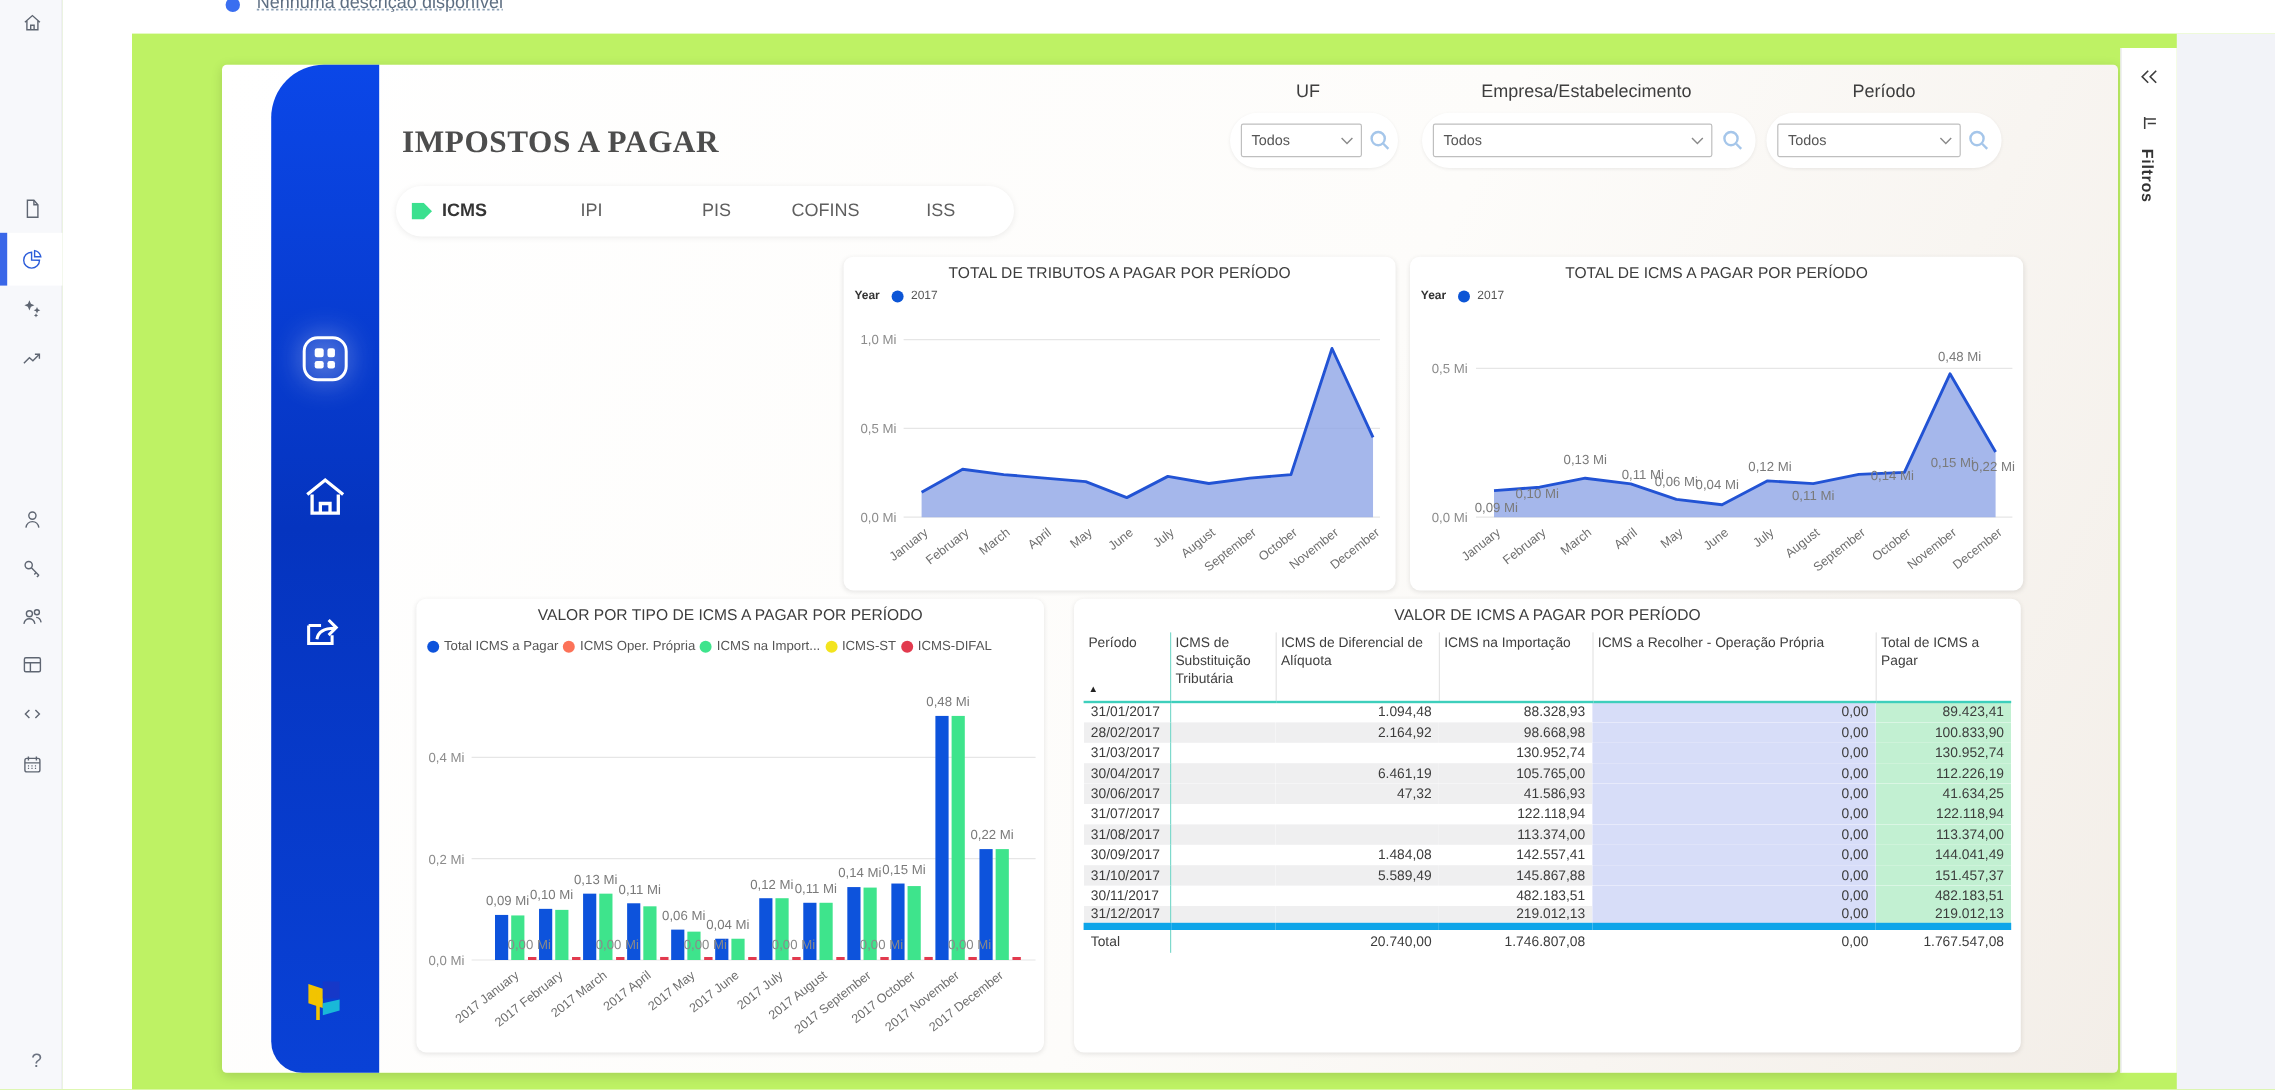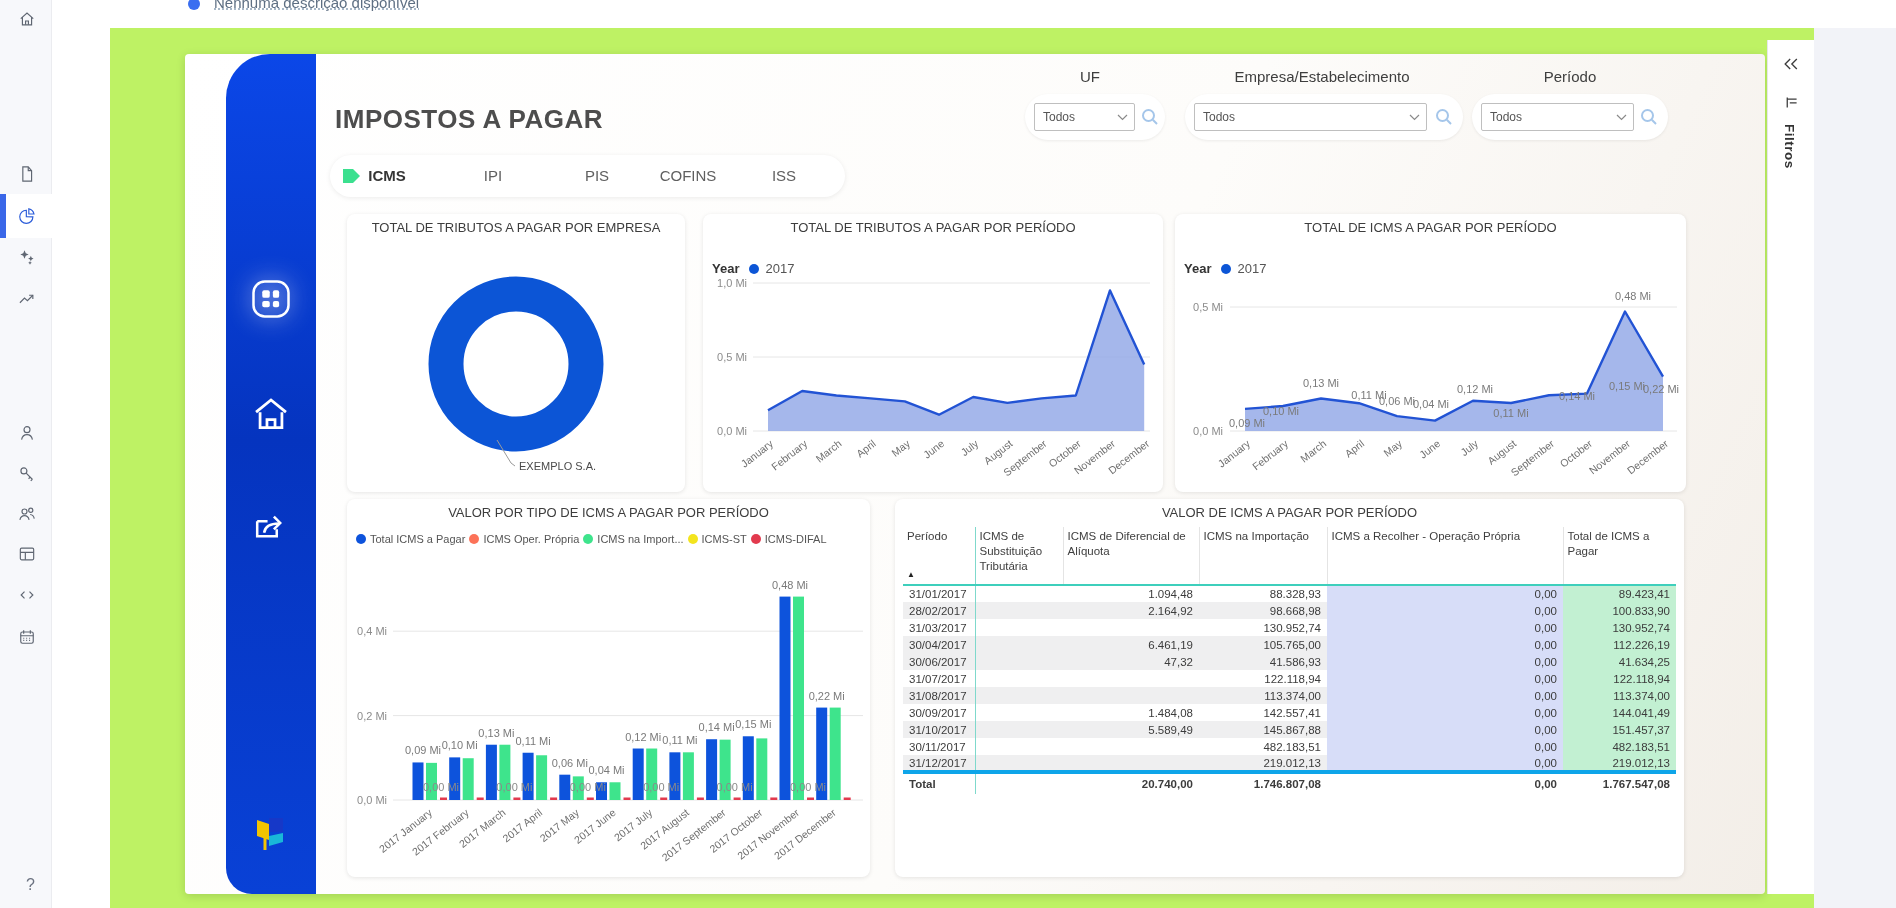--- a/index.html
+++ b/index.html
@@ -18,59 +18,59 @@
   #help-btn { position:absolute; left:26px; top:876px; font-size:16px; color:#6b7280; cursor:pointer; z-index:6; }
 
   
   #canvas { position:absolute; left:185px; top:54px; width:1580px; height:840px; border-radius:4px;
             background:linear-gradient(115deg,#ffffff 0%,#fdfcfa 55%,#f3eee8 100%);
             box-shadow:0 2px 10px rgba(0,0,0,.14); }
   #blue-rail { position:absolute; left:41px; top:0; width:90px; height:840px; border-radius:44px 0 0 26px;
                background:linear-gradient(180deg,#0b47e8 0%,#0534bf 46%,#0941d6 100%); }
   .brail-ic { position:absolute; left:50%; transform:translateX(-50%); cursor:pointer; }
   .glow { filter:drop-shadow(0 0 12px rgba(255,255,255,.95)); }
-  #report-title { position:absolute; left:150px; top:50px; font-size:26px; font-weight:bold; letter-spacing:.5px; color:#4d4d4d; }
+  #report-title { position:absolute; left:150px; top:50px; font-size:26px; font-weight:bold; letter-spacing:.5px; color:#4d4d4d;font-family:Liberation Serif, serif; }
 
   
   .fgroup-label { position:absolute; top:14px; font-size:15px; color:#3e3e3e; transform:translateX(-50%); white-space:nowrap; }
   .fpill { position:absolute; top:40px; height:46px; background:#ffffff; border-radius:23px; box-shadow:0 1px 3px rgba(0,0,0,.07); }
   .fdrop { position:absolute; top:9px; left:9px; height:28px; border:1px solid #bfbfbf; border-radius:2px; background:#fff; cursor:pointer; }
   .fdrop .val { position:absolute; left:8px; top:6px; font-size:12px; color:#555; }
   .fdrop svg { position:absolute; right:6px; top:10px; }
   .fsearch { position:absolute; top:13px; width:20px; height:20px; cursor:pointer; }
 
   
   #tabbar { position:absolute; left:145px; top:101px; width:515px; height:42px; background:#fff; border-radius:21px; box-shadow:0 1px 5px rgba(0,0,0,.08); }
   .tab { position:absolute; top:0; height:42px; line-height:42px; transform:translateX(-50%); font-size:15px; color:#5f5f5f; cursor:pointer; white-space:nowrap; }
   .tab.active { color:#353535; font-weight:bold; }
   .tab-ic { position:absolute; left:13px; top:14px; }
 
   
   .card { position:absolute; background:#fff; border-radius:8px; box-shadow:0 1px 4px rgba(0,0,0,.10); }
   .card-title { position:absolute; top:6px; left:0; right:0; text-align:center; font-size:13px; color:#3d3d3d; z-index:2; }
   .card svg.plot { position:absolute; left:0; top:0; }
-  .legend { position:absolute; left:9px; top:47px; display:flex; align-items:center; gap:6px; font-size:13px; color:#555; z-index:2; }
+  .legend { position:absolute; left:9px; top:27px; display:flex; align-items:center; gap:6px; font-size:10px; color:#555; z-index:2; }
   .legend .lt { font-weight:bold; color:#333; margin-right:4px; }
   .dot { width:10px; height:10px; border-radius:50%; display:inline-block; }
 
   
   #tbl-wrap { position:absolute; left:8px; top:28px; }
   table { border-collapse:collapse; table-layout:fixed; width:773px; font-size:11.5px; color:#3c3c3c; }
   thead td { vertical-align:top; padding:2px 4px; height:58px; line-height:1.3; color:#404040;
              border-right:1px solid #e4e4e4; border-bottom:2px solid #3ecfbc; cursor:pointer; }
   thead td:last-child { border-right:none; }
   thead td.c1 { text-align:left; position:relative; }
   .sort-ic { position:absolute; left:4px; bottom:4px; font-size:8px; color:#222; }
   tbody td { height:17px; padding:0 6px; text-align:right; white-space:nowrap; overflow:hidden; }
   tbody td.c1 { text-align:left; }
   td.c1 { border-right:1px solid #7fd9cc !important; }
   tbody tr.striped td.plain { background:#efeff0; }
   tbody td.hl5 { background:#d7ddf8; }
   tbody td.hl6 { background:#c2f0d2; }
-  tr.total-row td { font-weight:bold; border-top:4px solid #0ea5e9; height:22px; background:#fff !important; }
+  tr.total-row td { font-weight:normal; border-top:6px solid #0ea5e9; height:22px; background:#fff !important; }
 
   
   #filters-rail { position:absolute; left:1767px; top:40px; width:47px; height:854px; background:#ffffff; border-left:1px solid #e6e6ea; z-index:5; }
   #filters-rail .vlabel { position:absolute; left:14px; top:84px; writing-mode:vertical-rl; font-size:13.5px; font-weight:bold; color:#333; letter-spacing:.5px; }
   #right-gutter { position:absolute; left:1814px; top:28px; width:82px; height:880px; background:#f2f3f8; z-index:3; }
 </style>
 </head>
 <body>
 
 <div id="root">
@@ -218,28 +218,20 @@
         <div class="tab active" style="left: 57px;">ICMS</div>
         <div class="tab" style="left: 163px;">IPI</div>
         <div class="tab" style="left: 267px;">PIS</div>
         <div class="tab" style="left: 358px;">COFINS</div>
         <div class="tab" style="left: 454px;">ISS</div>
         <div class="tab-ic"><svg width="18" height="14" viewBox="0 0 18 14">
             <path d="M0 0h10l7 7-7 7H0z" fill="#3be08f"></path>
           </svg></div>
       </div>
 
-    <div class="card" id="c1" style="left:162px;top:160px;width:338px;height:278px">
-      <div class="card-title">TOTAL DE TRIBUTOS A PAGAR POR EMPRESA</div>
-    <svg class="plot" width="338" height="278">
-          <circle cx="169" cy="150" r="70" fill="none" stroke="#0c55d6" stroke-width="35"></circle>
-          <path d="M150 226 L164 249 L168 252" fill="none" stroke="#9a9a9a" stroke-width="1"></path>
-          <text x="172" y="256" font-size="11" fill="#4a4a4a">EXEMPLO S.A.</text>
-        </svg>
-      </div>
     <div class="card" id="c2" style="left:518px;top:160px;width:460px;height:278px">
       <div class="card-title">TOTAL DE TRIBUTOS A PAGAR POR PERÍODO</div>
     <div class="legend">
           <span class="lt">Year</span>
           <span class="dot" style="background: rgb(12, 85, 214);"></span>
           <span>2017</span>
         </div>
         <svg class="plot" width="460" height="278">
           <line x1="50" y1="69" x2="447" y2="69" stroke="#e6e6e6" stroke-width="1"></line>
           <text x="44" y="73" text-anchor="end" font-size="11" fill="#8c8c8c">1,0 Mi</text>

